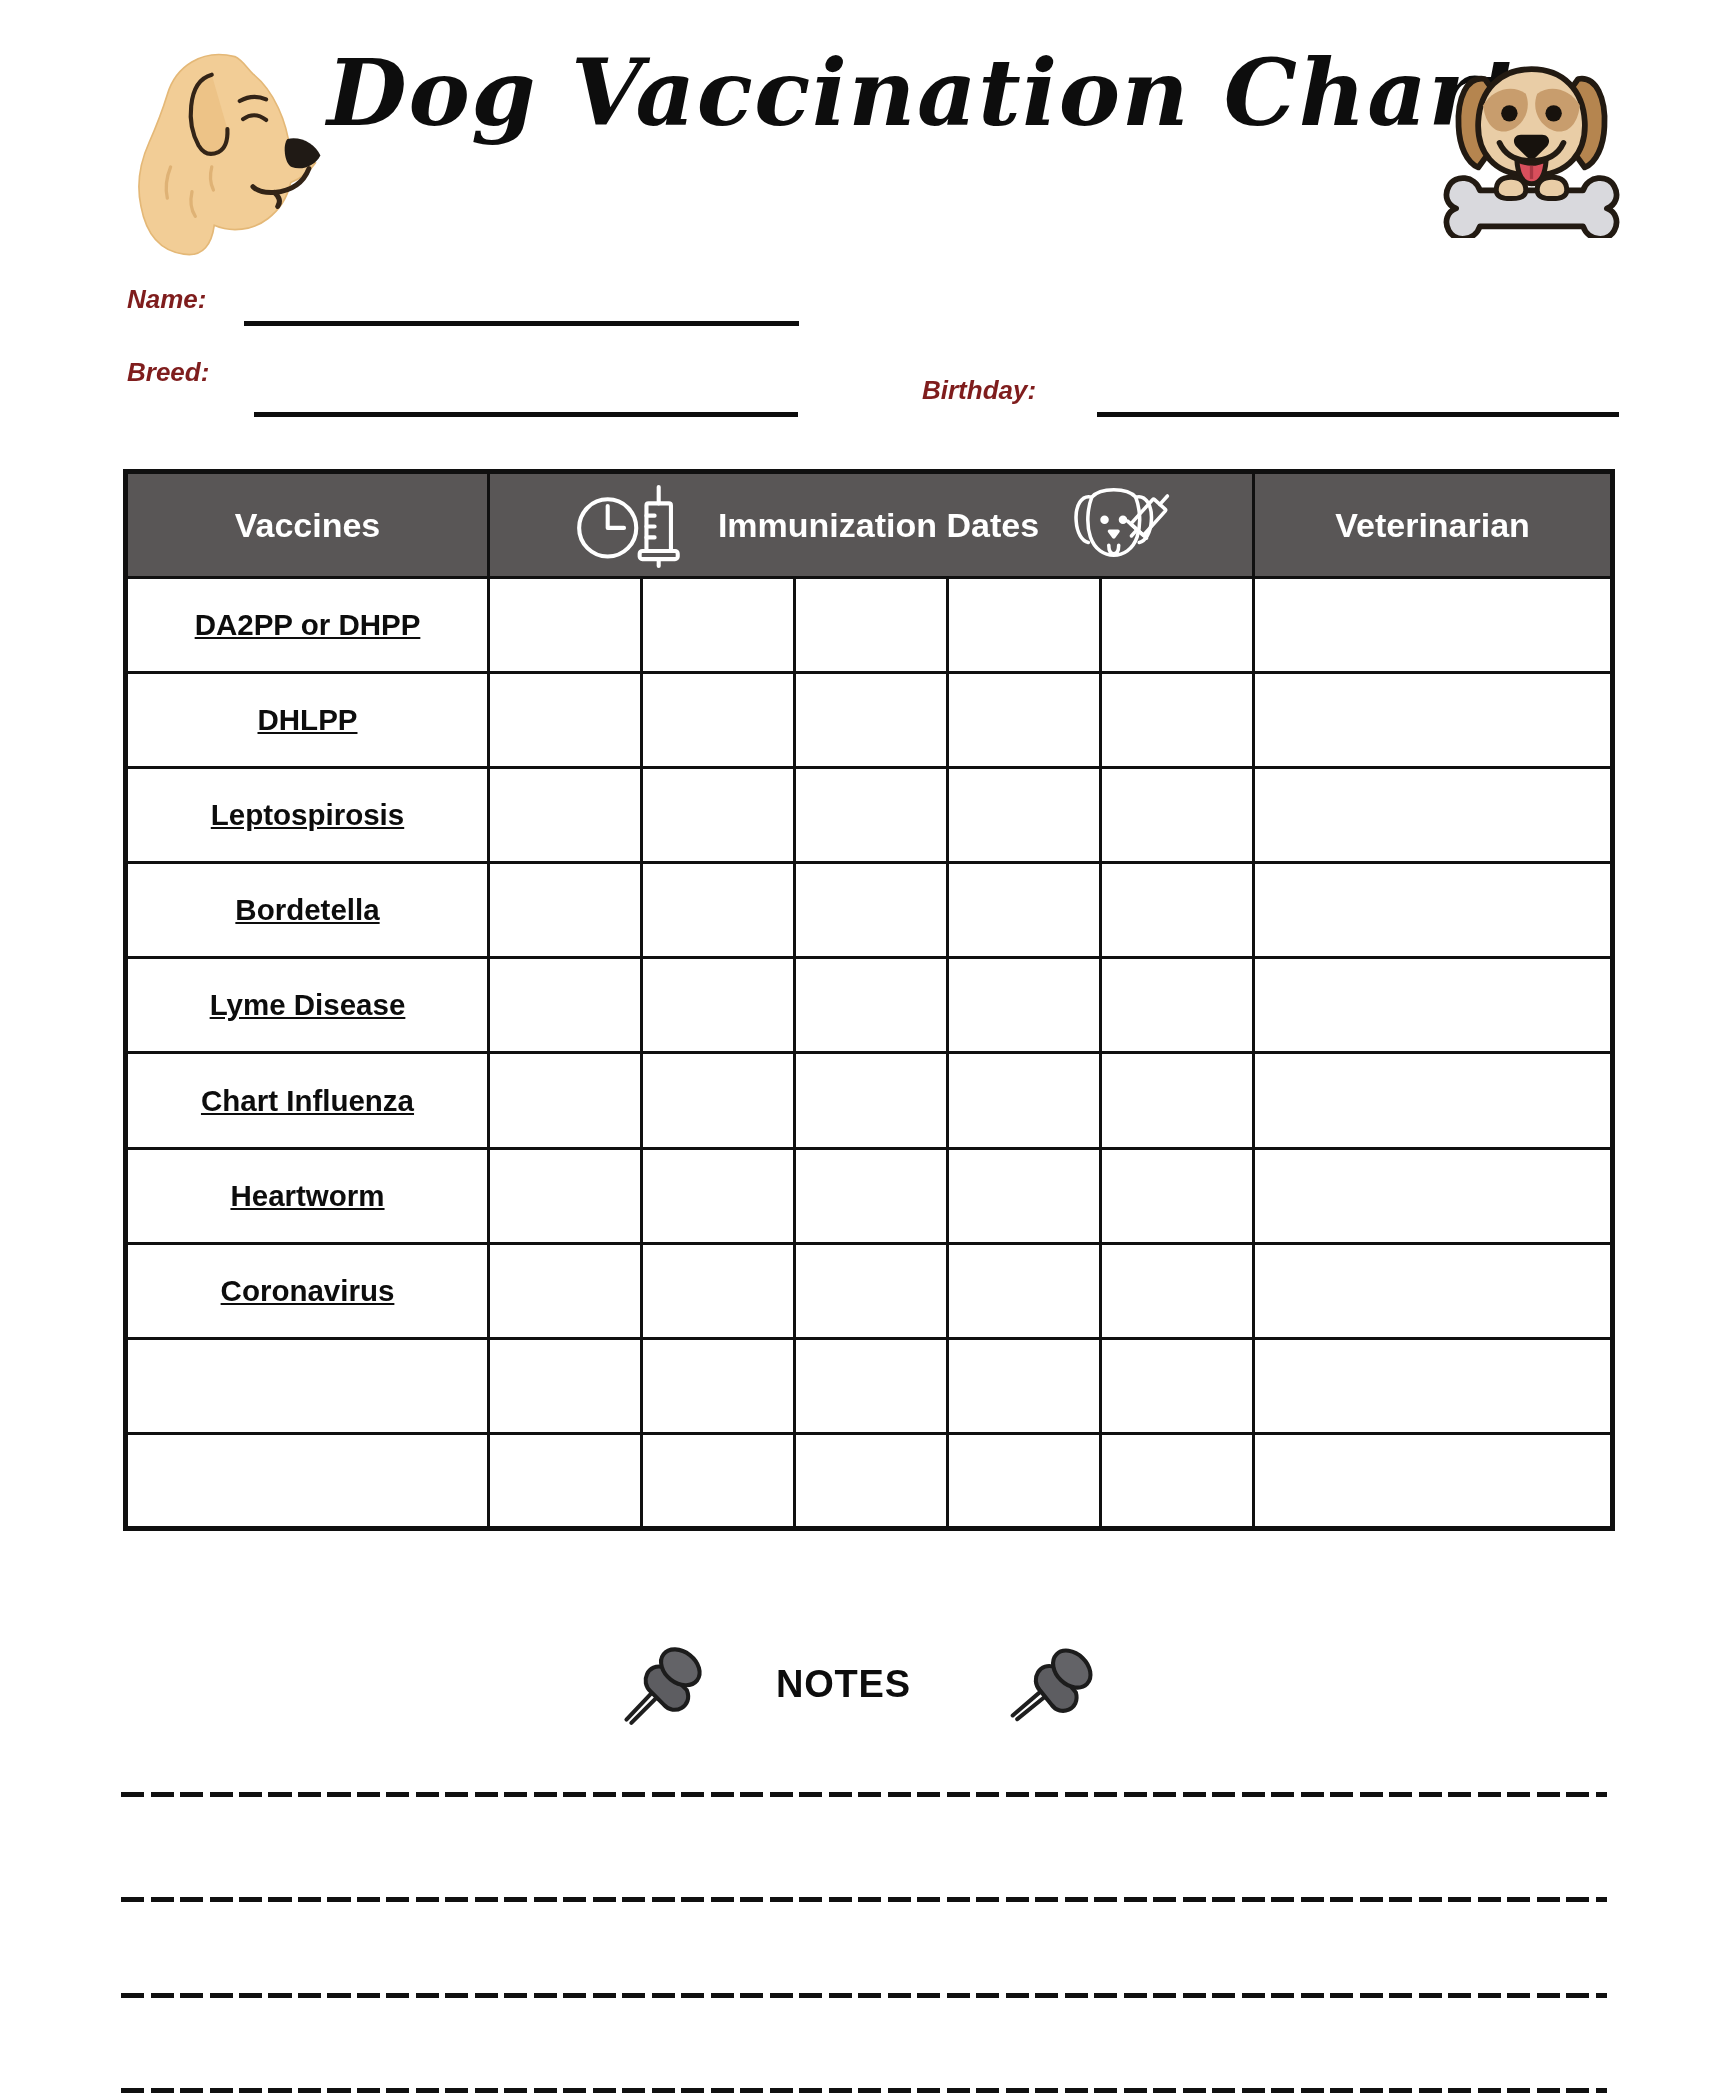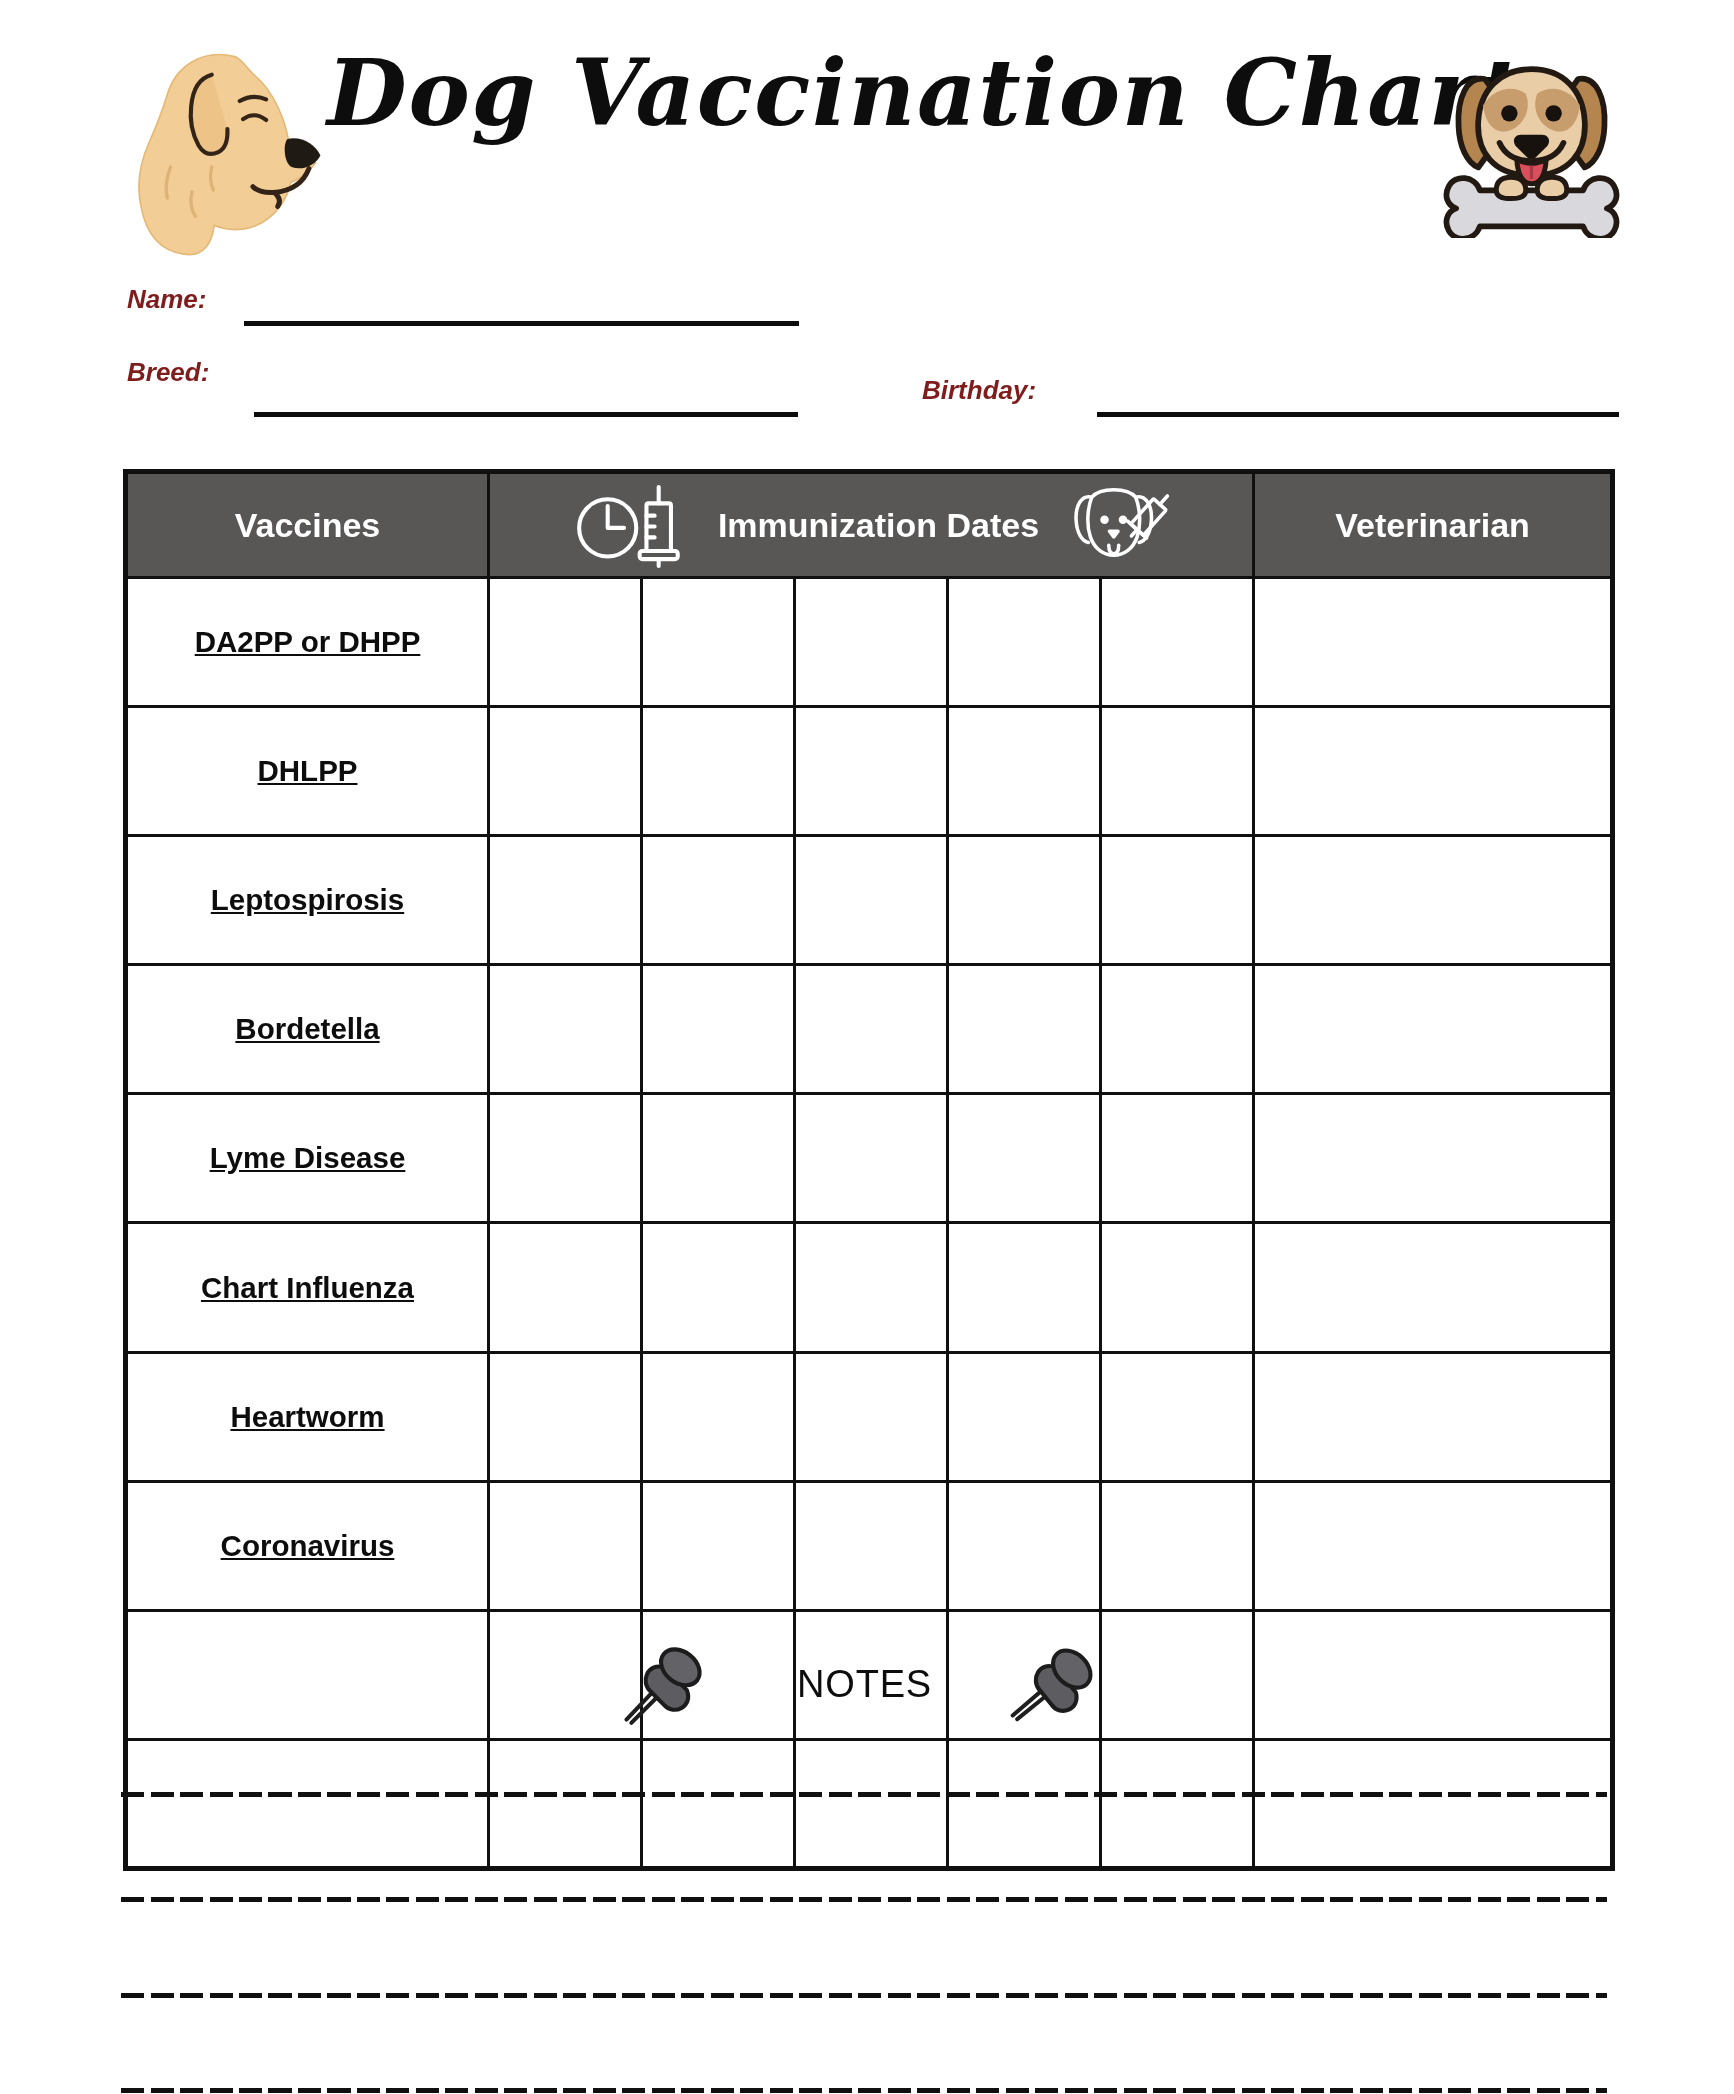--- a/index.html
+++ b/index.html
@@ -27,21 +27,21 @@
   #name-label     { left:127px;  top:284px; }
   #name-line      { left:244px;  top:321px; width:555px; }
   #breed-label    { left:127px;  top:357px; }
   #breed-line     { left:254px;  top:412px; width:544px; }
   #birthday-label { left:922px; top:375px; }
   #birthday-line  { left:1097px; top:412px; width:522px; }
 
   
   table.vax {
     position:absolute; left:123px; top:469px;
-    width:1488px; height:1402px;
+    width:1488px; height:1062px;
     border-collapse:collapse; table-layout:fixed;
     border:5.7px solid #101010;
     padding-left:44px;
   }
   table.vax th, table.vax td { border:3.3px solid #101010; padding:0; }
   table.vax thead tr { height:106px; }
   table.vax tbody tr { height:83px; }
   th.hdr {
     background:#595656; color:#ffffff;
     font-weight:bold; font-size:34px; text-align:center; vertical-align:middle;
@@ -53,21 +53,21 @@
     text-align:center; vertical-align:middle; background:#fff;text-decoration:underline;
   }
   td.blank { background:#fff; }
 
   
   .pin { position:absolute; width:98px; height:98px; }
   #pin-left  { left:615px;  top:1633px; }
   #pin-right { left:1005px; top:1633px; transform:rotate(6deg); }
   #notes-label {
     position:absolute; left:776px; top:1663px; width:177px;
-    text-align:center; font-weight:normal; font-size:38px; letter-spacing:0.8px; color:#0d0d0d;
+    font-weight:bold; font-size:38px; letter-spacing:0.8px; color:#0d0d0d;
   }
   .notes-line {
     position:absolute; left:121px; width:1486px; height:4.9px;
     background:repeating-linear-gradient(90deg,#101010 0 23px,transparent 23px 29.5px);
   }
   #nl0 { top:1792px; } #nl1 { top:1897px; } #nl2 { top:1993px; } #nl3 { top:2088px; }
 </style>
 </head>
 <body>
 

